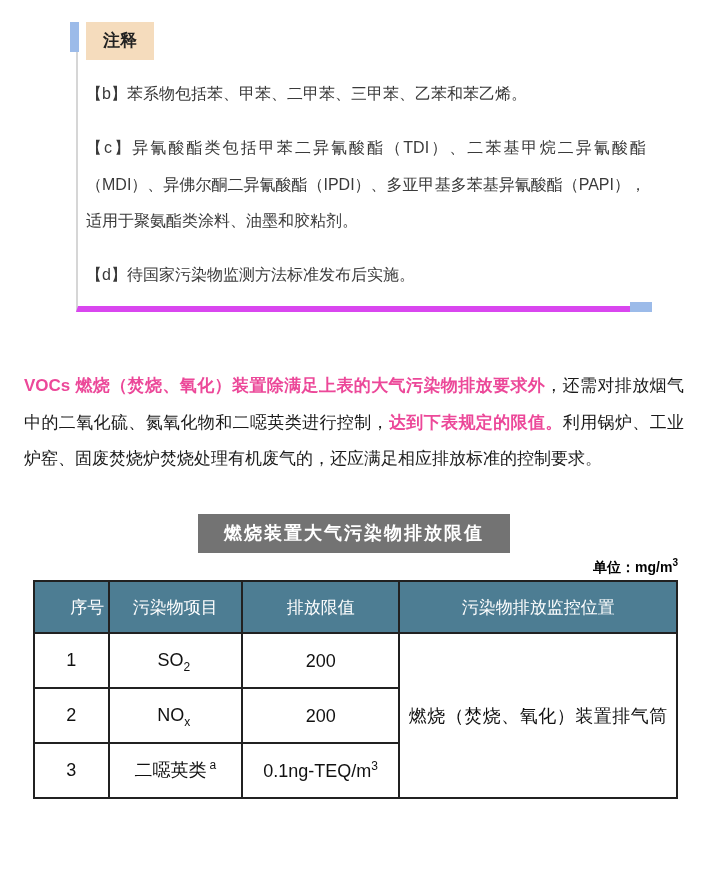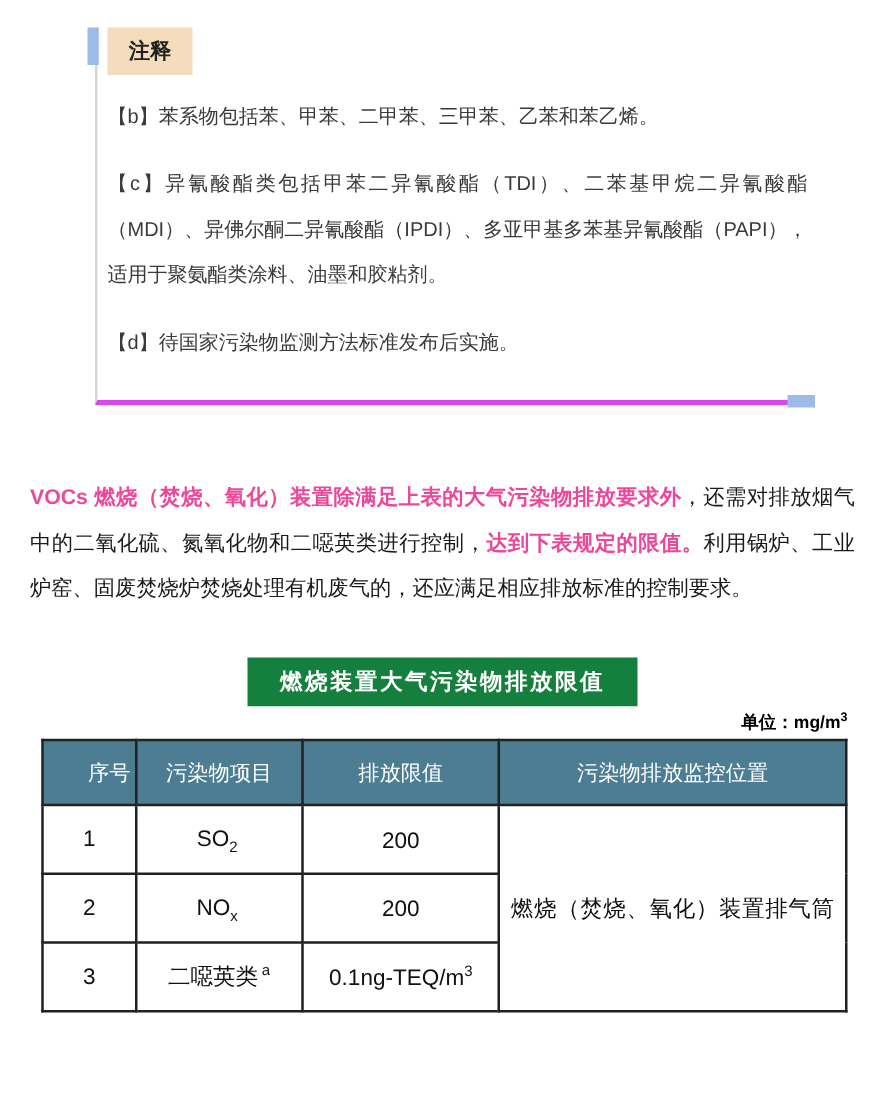--- a/index.html
+++ b/index.html
@@ -8,22 +8,22 @@
     background: #ffffff;
     font-family: "Liberation Sans", "DejaVu Sans", sans-serif;
     color: #1a1a1a;
     overflow: hidden;
   }
   
   .note-box {
     position: relative;
     margin: 22px 56px 0 76px;
     border-left: 2px solid #d6d6d6;
-    border-bottom: 4px solid #d946ef;
-    padding: 0 6px 26px 8px;
+    border-bottom: 6px solid #d946ef;
+    padding: 0 6px 12px 8px;
   }
   .note-accent-bar {
     position: absolute;
     left: -8px; top: 0;
     width: 9px; height: 30px;
     background: #9cbbe9;
   }
   .note-corner-rect {
     position: absolute;
     right: 0; bottom: -6px;
@@ -53,21 +53,21 @@
     font-size: 17px;
     line-height: 2.15;
     color: #1a1a1a;
     text-align: justify;
   }
   .body-paragraph b { color: #ec4899; }
   
   .title-row { text-align: center; margin-top: 36px; }
   .table-title-badge {
     display: inline-block;
-    background: #15803d;
+    background: #737373;
     color: #ffffff;
     font-weight: bold;
     font-size: 18px;
     letter-spacing: 2px;
     padding: 7px 26px 8px 26px;
   }
   .unit-row {
     text-align: right;
     margin: 4px 30px 4px 0;
     font-size: 14px;

